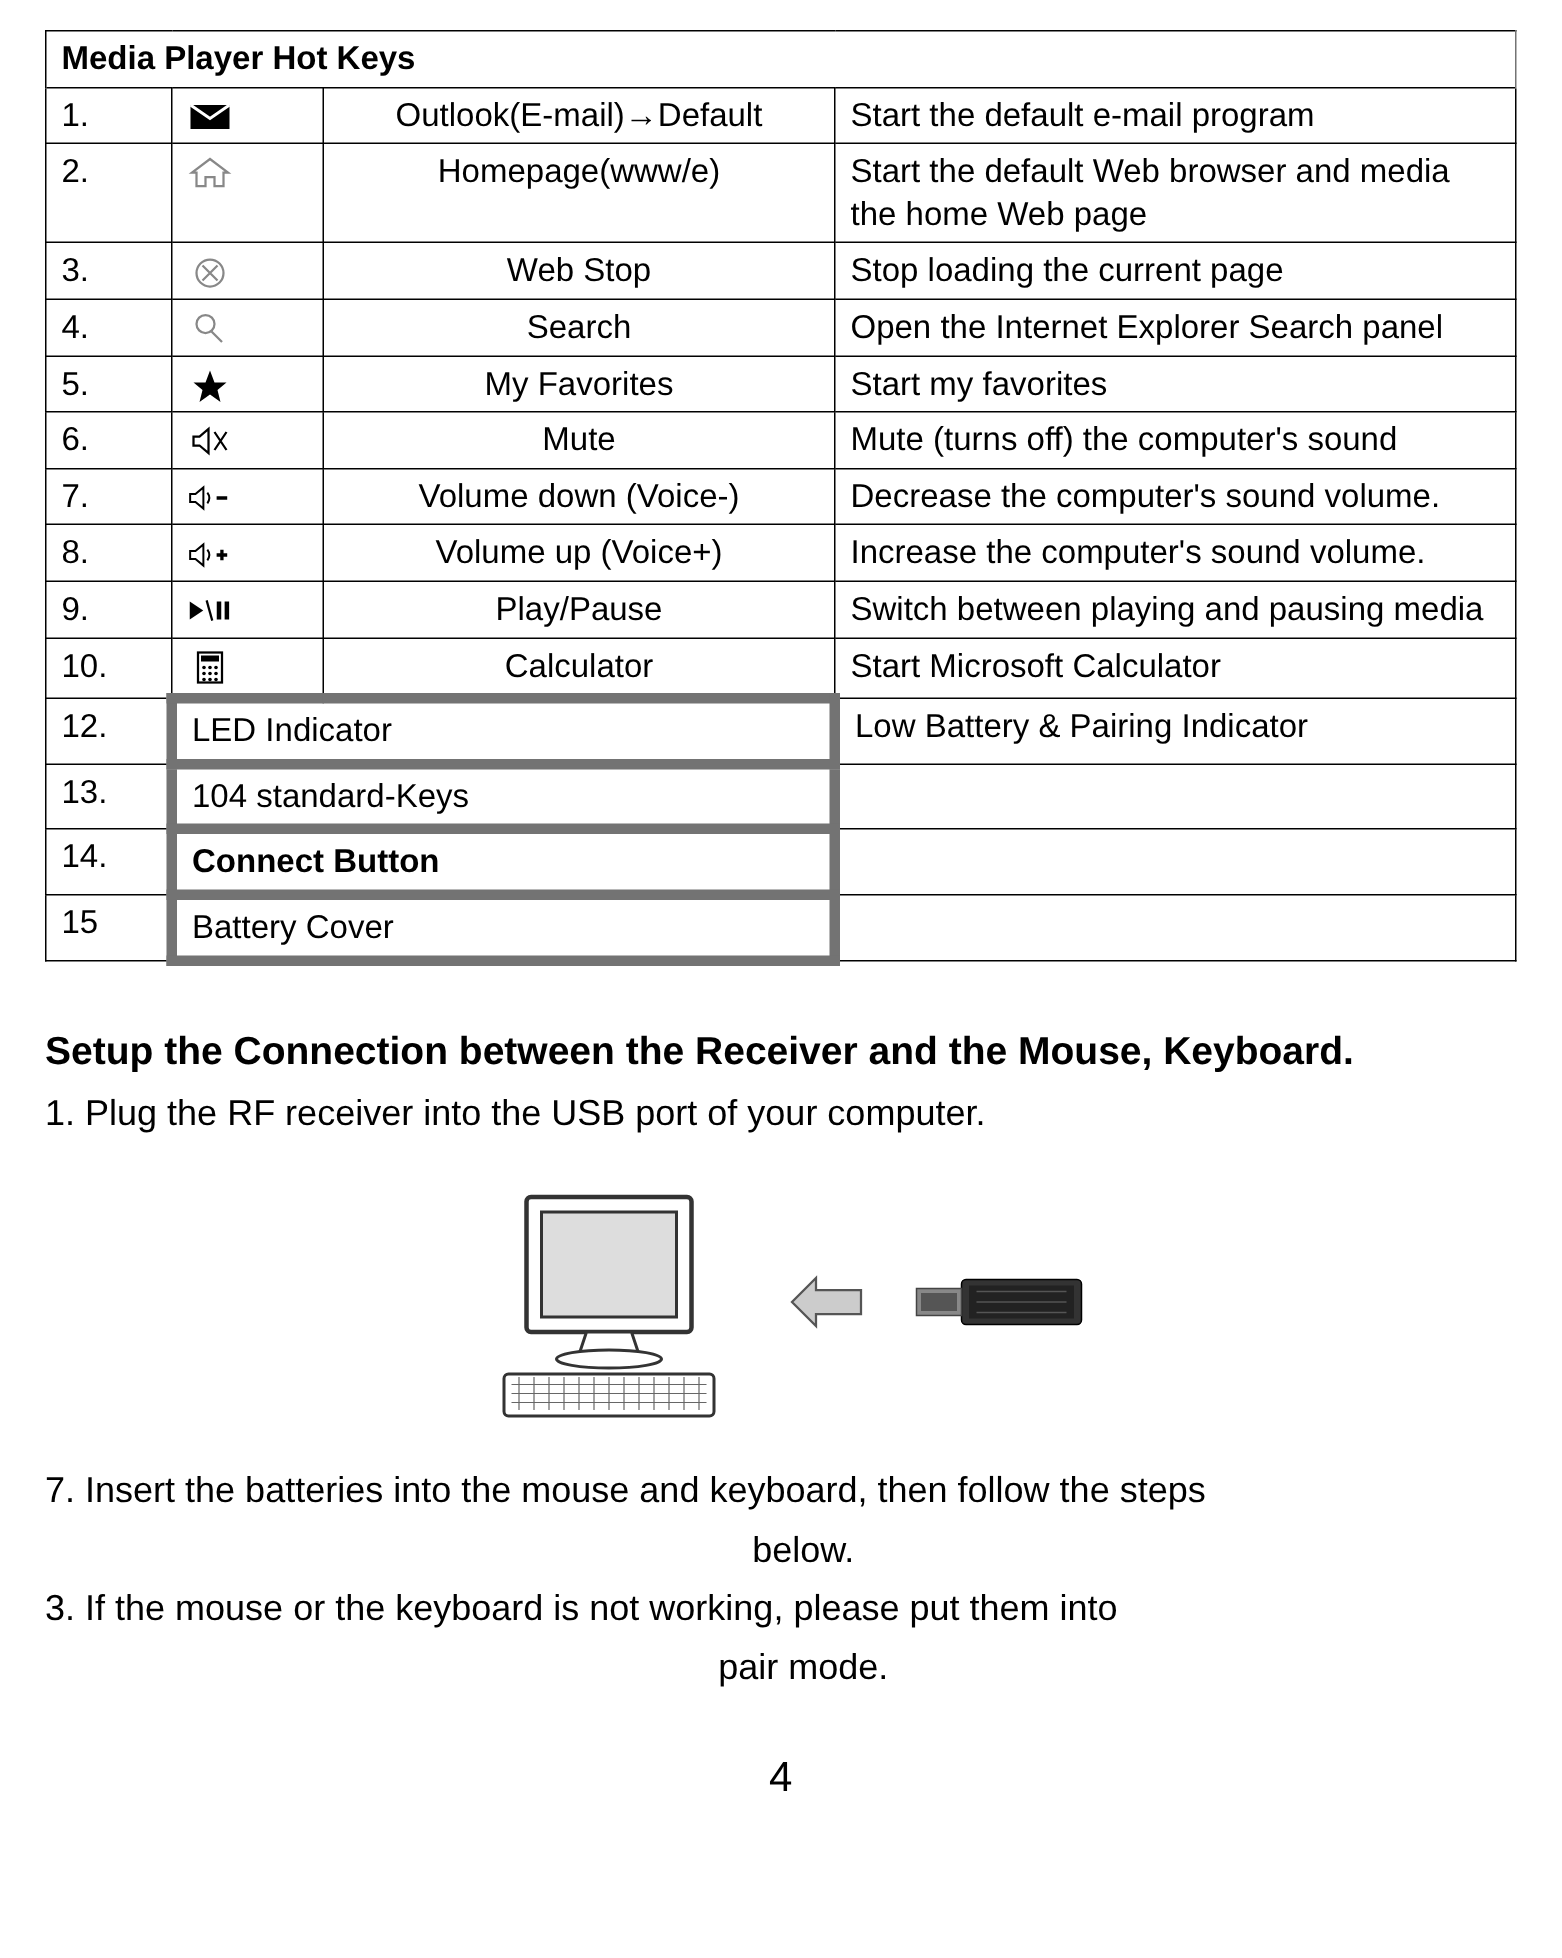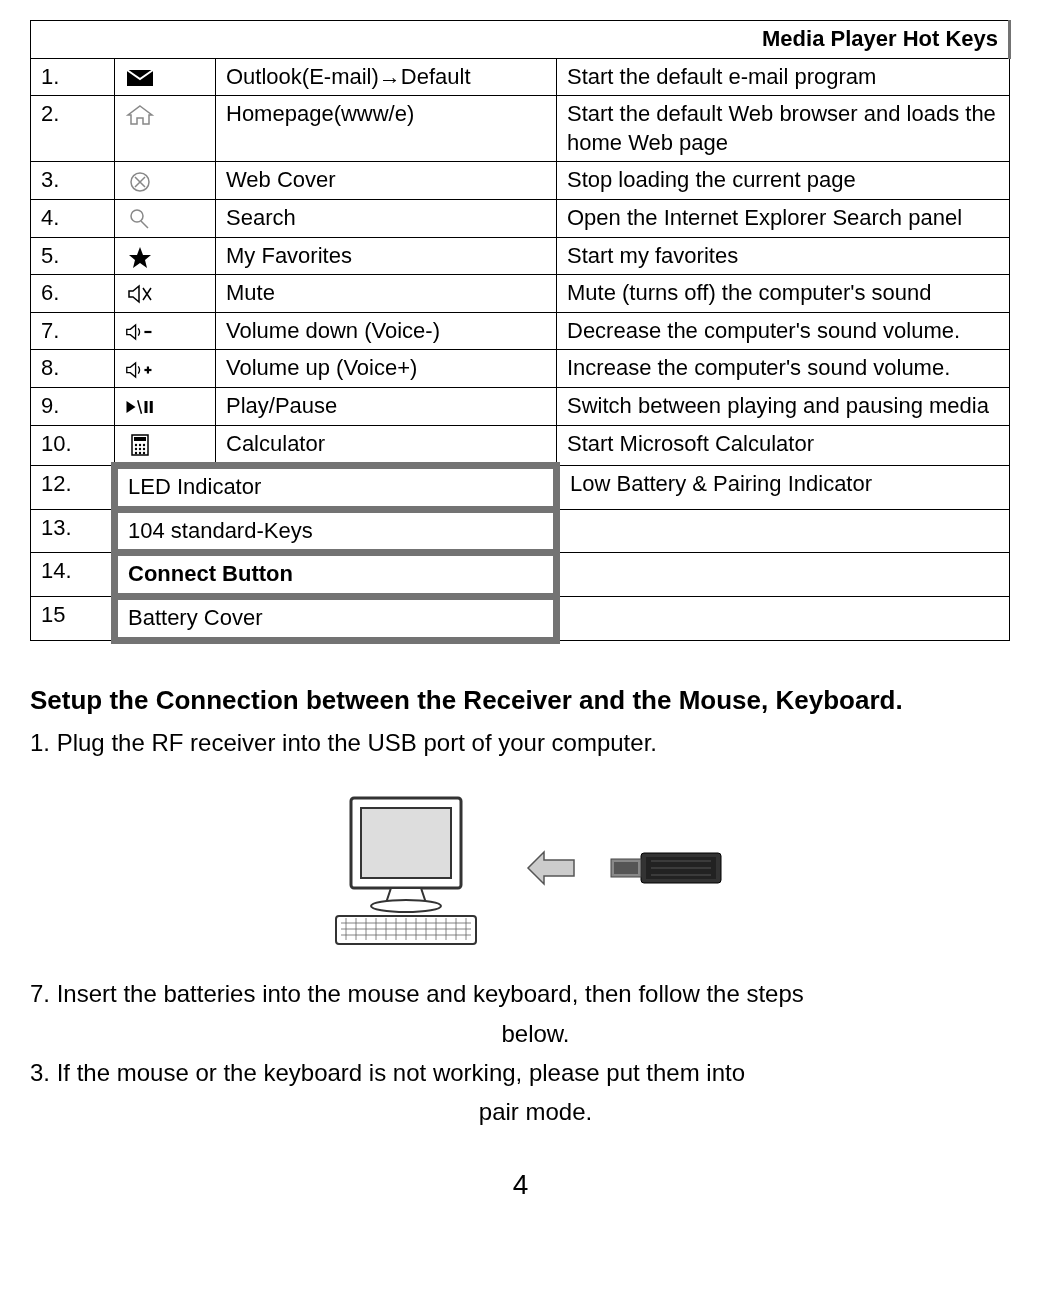--- a/index.html
+++ b/index.html
@@ -24,29 +24,29 @@
     .col-num {
       width: 60px;
     }
     .col-icon {
       width: 80px;
       text-align: left;
       font-size: 22px;
     }
     .col-name {
       width: 320px;
+      text-align: center;
     }
     .title-cell {
       font-weight: bold;
       border-left: 1px solid black;
-      border-right: 3px solid #737373;
+      border-right: 1px solid #737373;
       border-top: 1px solid black;
       border-bottom: none;
       padding: 4px 10px;
-      text-align: right;
     }
     .merged-cell {
       border: 7px solid #737373;
     }
     h2 {
       font-size: 26px;
       font-weight: bold;
       margin: 40px 0 10px 0;
     }
     .step {
@@ -111,31 +111,31 @@
     <td>Start the default e-mail program</td>
   </tr>
   <tr>
     <td class="col-num">2.</td>
     <td class="col-icon">
       <svg class="icon-svg" viewBox="0 0 30 24">
             <path d="M15 3 L27 12 L24 12 L24 21 L18 21 L18 15 L12 15 L12 21 L6 21 L6 12 L3 12 Z" fill="none" stroke="#888" stroke-width="1.5"></path>
           </svg>
     </td>
     <td class="col-name">Homepage(www/e)</td>
-    <td>Start the default Web browser and loads the home Web page</td>
+    <td>Start the default Web browser and media the home Web page</td>
   </tr>
   <tr>
     <td class="col-num">3.</td>
     <td class="col-icon">
       <svg class="icon-svg" viewBox="0 0 30 24">
             <circle cx="15" cy="12" r="9" fill="none" stroke="#888" stroke-width="1.5"></circle>
             <path d="M10 7 L20 17 M20 7 L10 17" stroke="#888" stroke-width="1.5"></path>
           </svg>
     </td>
-    <td class="col-name">Web Cover</td>
+    <td class="col-name">Web Stop</td>
     <td>Stop loading the current page</td>
   </tr>
   <tr>
     <td class="col-num">4.</td>
     <td class="col-icon">
       <svg class="icon-svg" viewBox="0 0 30 24">
             <circle cx="12" cy="9" r="6" fill="none" stroke="#888" stroke-width="1.5"></circle>
             <line x1="16" y1="14" x2="23" y2="21" stroke="#888" stroke-width="1.5"></line>
           </svg>
     </td>

